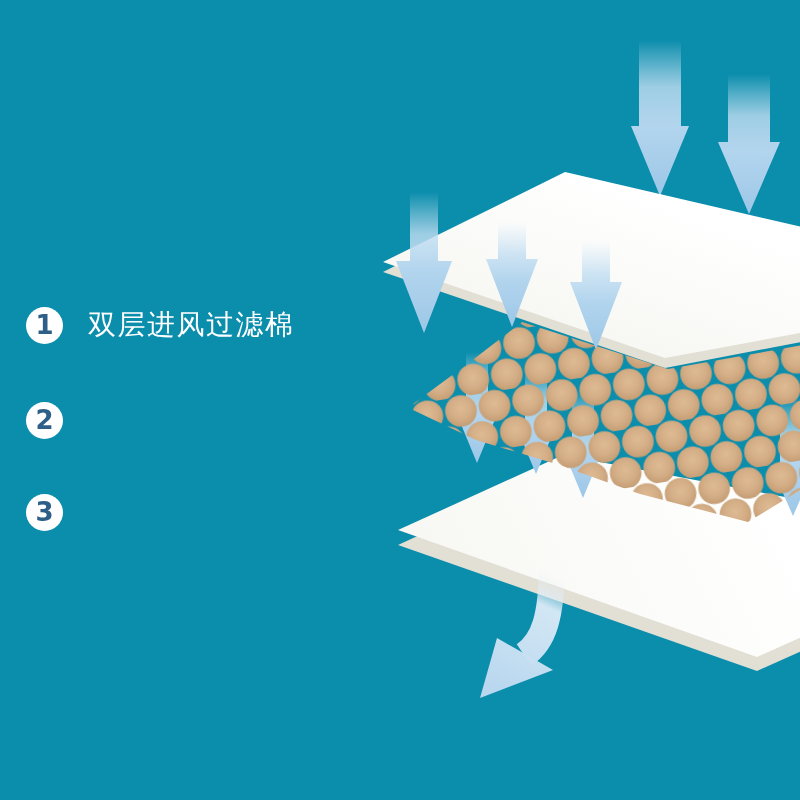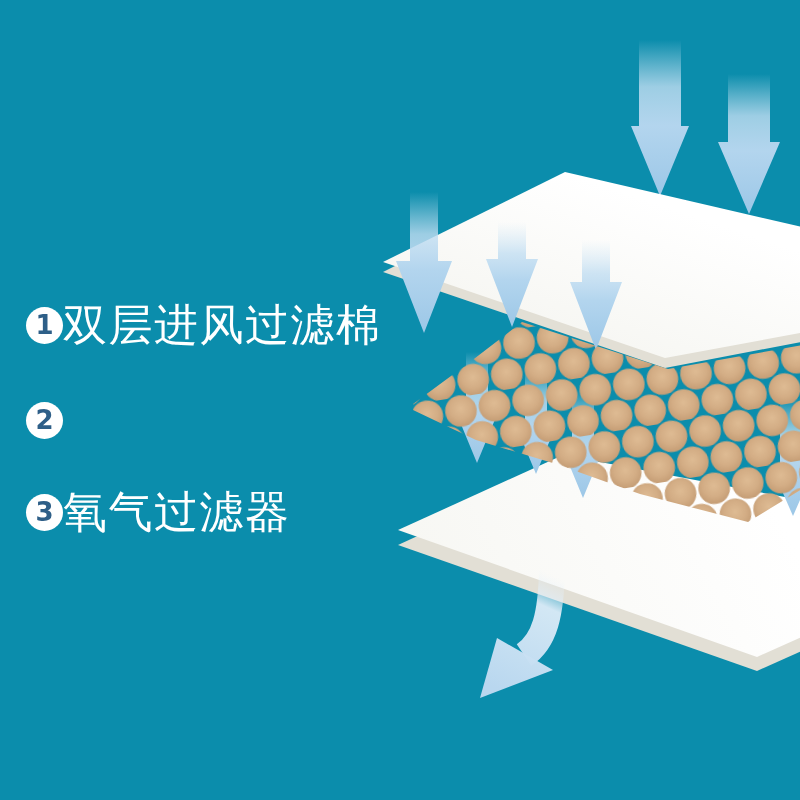--- a/index.html
+++ b/index.html
@@ -16,22 +16,23 @@
   }
   .num-badge{
     width:37px;height:37px;border-radius:50%;
     background:var(--badge-white,#ffffff);
     color:var(--legend-number-blue,#2e5f88);
     font-size:26px;font-weight:bold;line-height:1;
     display:flex;align-items:center;justify-content:center;
     flex:0 0 auto;
   }
   .legend-label{
+    margin-left:25px;
     color:var(--legend-text-white,#ffffff);
-    font-size:44px;font-weight:500;letter-spacing:1.5px;
+    font-size:28px;font-weight:500;letter-spacing:1.5px;
     white-space:nowrap;
   }
   .item-1{top:305px;} .item-2{top:400px;} .item-3{top:492px;}
 </style>
 </head>
 <body>
 
 <svg id="scene" width="800" height="800" viewBox="0 0 800 800">
   <defs>
     <linearGradient id="arrG" x1="0" y1="0" x2="0" y2="1">
@@ -105,15 +106,14 @@
 <div class="legend">
   <div class="legend-item item-1">
     <span class="num-badge">1</span>
     <span class="legend-label">双层进风过滤棉</span>
   </div>
   <div class="legend-item item-2">
     <span class="num-badge">2</span>
   </div>
   <div class="legend-item item-3">
     <span class="num-badge">3</span>
-    <span class="legend-label">氧气过滤器</span>
   </div>
 </div>
 
 </body></html>

